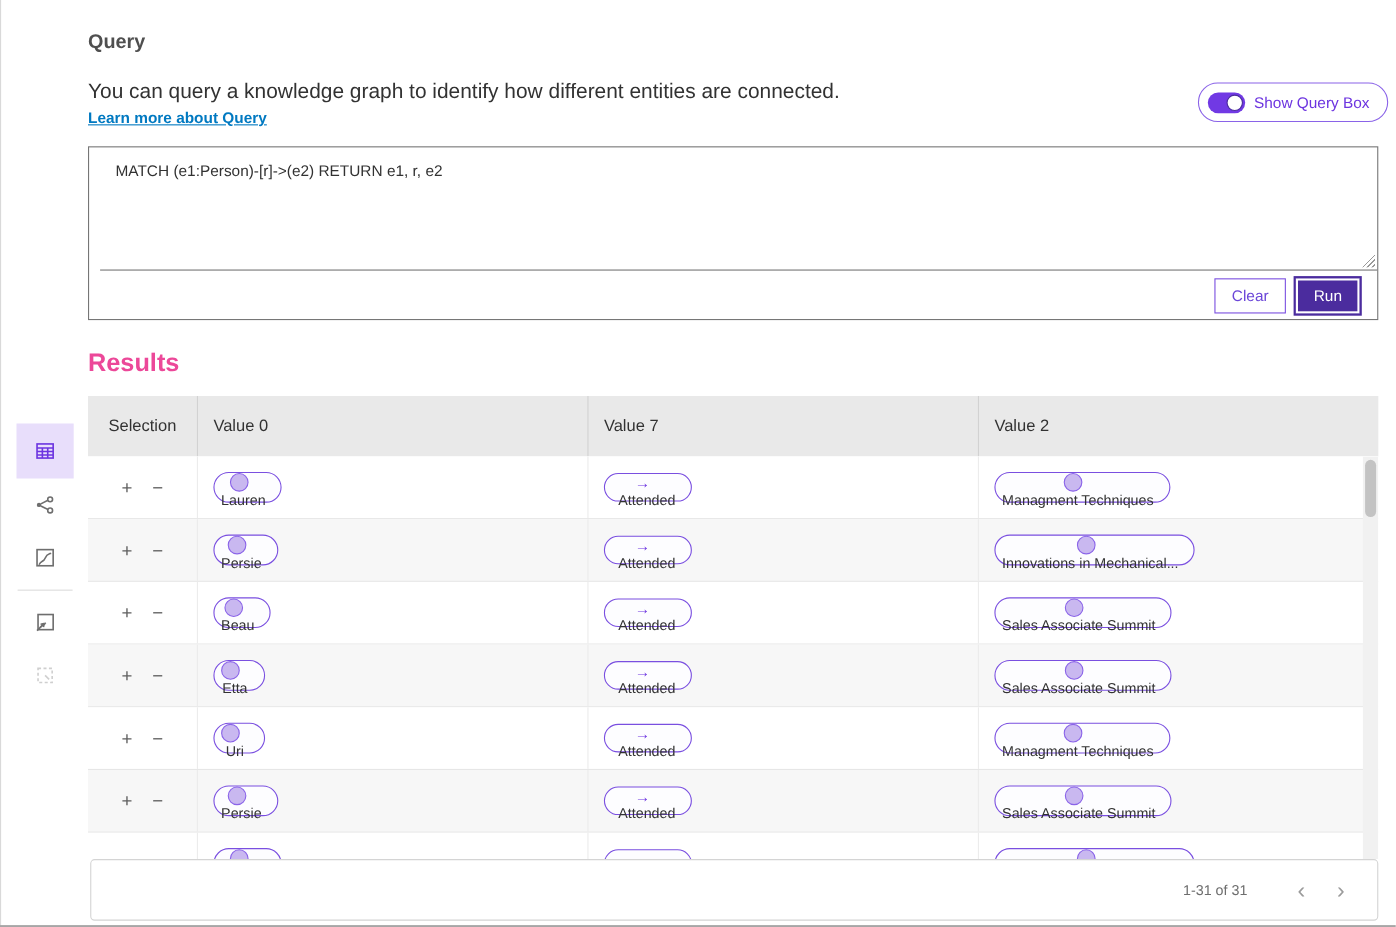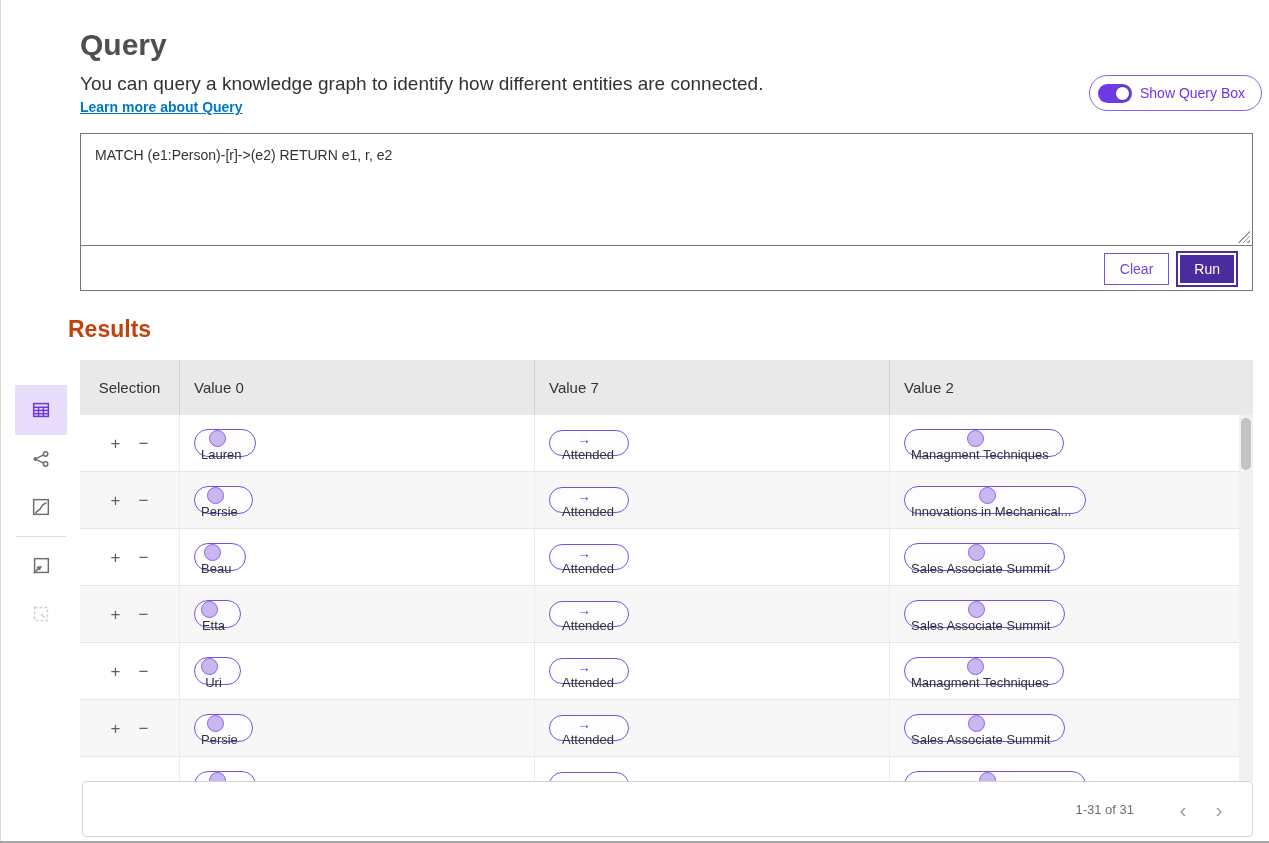--- a/index.html
+++ b/index.html
@@ -3,45 +3,45 @@
 <meta charset="utf-8">
 <style>
   * { margin: 0; padding: 0; box-sizing: border-box; }
   html,body { background:#fff; }
   body { font-family: "Liberation Sans", sans-serif; color:#323232; }
   .viewport { position:relative; width:1269px; height:843px; background:#fff; overflow:hidden; }
   .edge-left { position:absolute; left:0; top:0; bottom:0; width:1px; background:#d9d9d9; }
   .edge-bottom { position:absolute; left:0; right:0; bottom:0; height:2px; background:#a6a6a6; }
 
   
-  .page-title { position:absolute; left:80px; top:28px; font-size:30px; font-weight:700; color:#4f4f4f; }
+  .page-title { position:absolute; left:80px; top:28px; font-size:18px; font-weight:700; color:#4f4f4f; }
   .page-desc { position:absolute; left:80px; top:73px; font-size:19px; color:#323232; }
   .learn-link { position:absolute; left:80px; top:99px; font-size:14px; font-weight:700; color:#0079c1; text-decoration:underline; cursor:pointer; }
   .toggle-pill { position:absolute; left:1089px; top:75px; height:36px; display:inline-flex; align-items:center; gap:8px;
     border:1px solid #8a63e8; border-radius:18px; padding:0 16px 0 8px; background:#fff; cursor:pointer; }
   .toggle-pill .label { font-size:14px; color:#6d35e0; }
   .switch { position:relative; width:34px; height:19px; border-radius:10px; background:#7139e4; }
   .switch .knob { position:absolute; right:2px; top:2px; width:15px; height:15px; border-radius:50%; background:#fff; border:1px solid #4b2c9e; }
 
   
-  .query-box { position:absolute; left:80px; top:133px; width:1173px; height:158px; border:1px solid #767676; background:#fff; }
+  .query-box { position:absolute; left:80px; top:133px; width:1173px; height:158px; border:1px solid #767676; background:#fff;padding-left:10px; }
   .query-text-wrap { position:relative; width:100%; height:112px; border-bottom:1px solid #767676; }
   .query-textarea { width:100%; height:100%; border:none; outline:none; resize:none; background:transparent;
     font-family:"Liberation Sans", sans-serif; font-size:14px; color:#323232; padding:13px 14px; }
   .resize-handle { position:absolute; right:2px; bottom:2px; width:12px; height:12px; cursor:nwse-resize;
     background:
       linear-gradient(135deg, transparent 50%, #999 50%, #999 57%, transparent 57%, transparent 68%, #999 68%, #999 75%, transparent 75%, transparent 86%, #999 86%, #999 93%, transparent 93%); }
   .query-footer { height:45px; display:flex; align-items:center; justify-content:flex-end; padding-right:16px; gap:9px; }
   .btn-clear { background:#fff; border:1px solid #7a4fe0; color:#6b46d8; font-family:inherit; font-size:14px;
     padding:7px 15px; cursor:pointer; }
   .btn-run { background:#4b2c9e; border:2px solid #fff; outline:2px solid #4b2c9e; color:#fff; font-family:inherit;
     font-size:14px; padding:6px 14px; cursor:pointer; }
 
   
-  .results-title { position:absolute; left:68px; top:316px; font-size:23px; font-weight:700; color:#c2410c; }
+  .results-title { position:absolute; left:80px; top:316px; font-size:23px; font-weight:700; color:#ec4899; }
 
   
   .rail { position:absolute; left:15px; top:385px; width:52px; display:flex; flex-direction:column; align-items:center; }
   .rail-item { width:52px; height:48px; display:flex; align-items:center; justify-content:center; cursor:pointer; }
   .rail-item.active { background:#e8defb; height:50px; }
   .rail-item svg { stroke:#6e6e6e; fill:none; stroke-width:1.6; }
   .rail-item.active svg { stroke:#6d35e0; }
   .rail-item.disabled svg { stroke:#cfcfcf; }
   .rail-item.disabled { cursor:default; }
   .rail-divider { width:50px; height:1px; background:#dcdcdc; margin:5px 0; }

